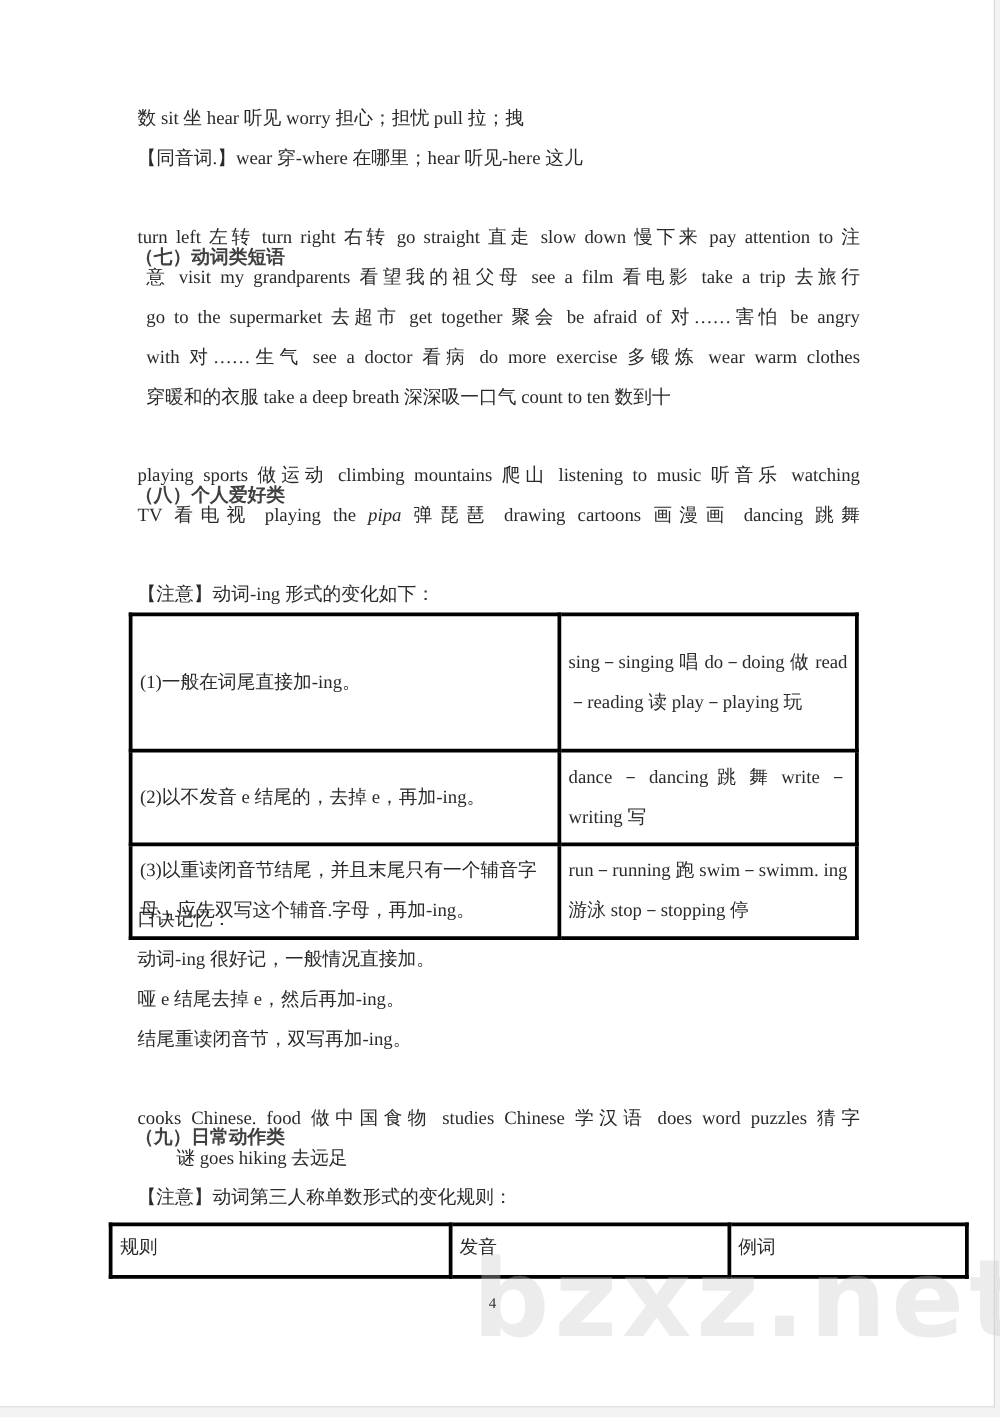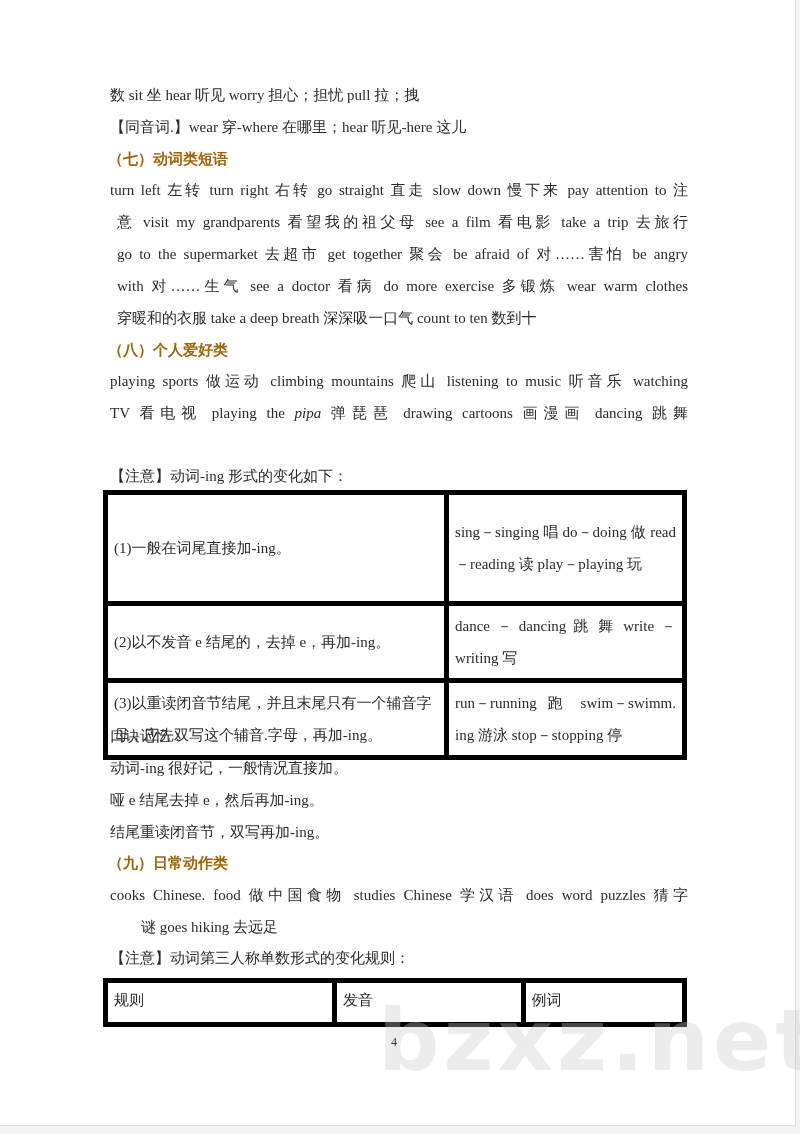--- a/index.html
+++ b/index.html
@@ -25,41 +25,42 @@
     line-height: 20px;
     white-space: nowrap;
   }
   .line.justify { text-align: justify; text-align-last: justify; }
   .line.indent { left: 117px; width: 571px; }
   .heading {
     position: absolute; left: 108px;
     font-family: "DejaVu Sans", sans-serif;
     font-weight: bold;
     font-size: 15px; line-height: 20px;
-    color: #a16207;
+    color: #404040;
+    margin-top: 46px;
   }
   em { font-style: italic; }
   table.t {
     position: absolute;
     border-collapse: collapse;
     font-size: 15px;
   }
   table.t td {
-    border: 5px solid #000000;
+    border: 3px solid #000000;
     vertical-align: middle;
     padding: 4px 6px;
     line-height: 32px;
   }
   #t1 { left: 103px; top: 490px; width: 584px; }
   #t1 td.c1 { width: 331px; margin-top: 8px; }
   #t1 td.c2 { width: 225px; text-align: justify; text-align-last: left; }
   #t1 tr.r1 td { height: 98px; }
   #t1 tr.r2 td { height: 62px; }
   #t1 tr.r3 td { height: 64px; }
-  #t2 { left: 103px; top: 978px; width: 584px; border-radius: 6px; }
+  #t2 { left: 87px; top: 978px; width: 688px; border-radius: 6px; }
   #t2 td { height: 31px; vertical-align: top; line-height: 26px; }
   #t2 td.a { width: 219px; }
   #t2 td.b { width: 177px; }
   #t2 td.c { width: 149px; }
   .pagenum {
     position: absolute; left: 391px; top: 1035px;
     font-size: 12px; color: #333;
   }
   .watermark {
     position: absolute; left: 378px; top: 990px;

